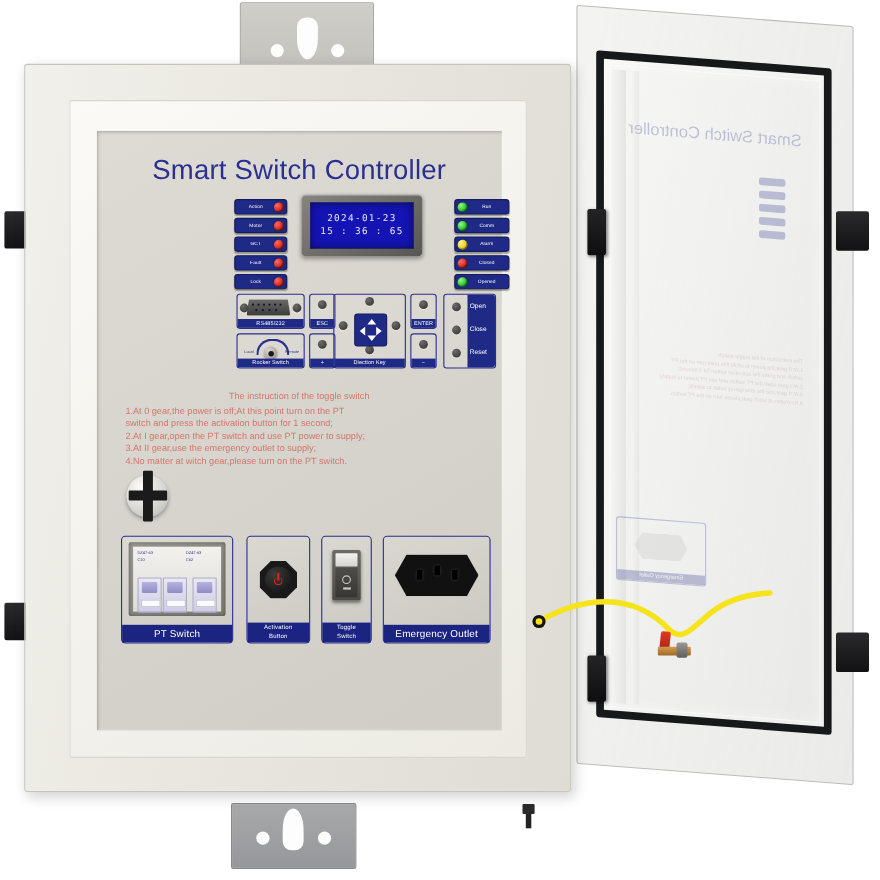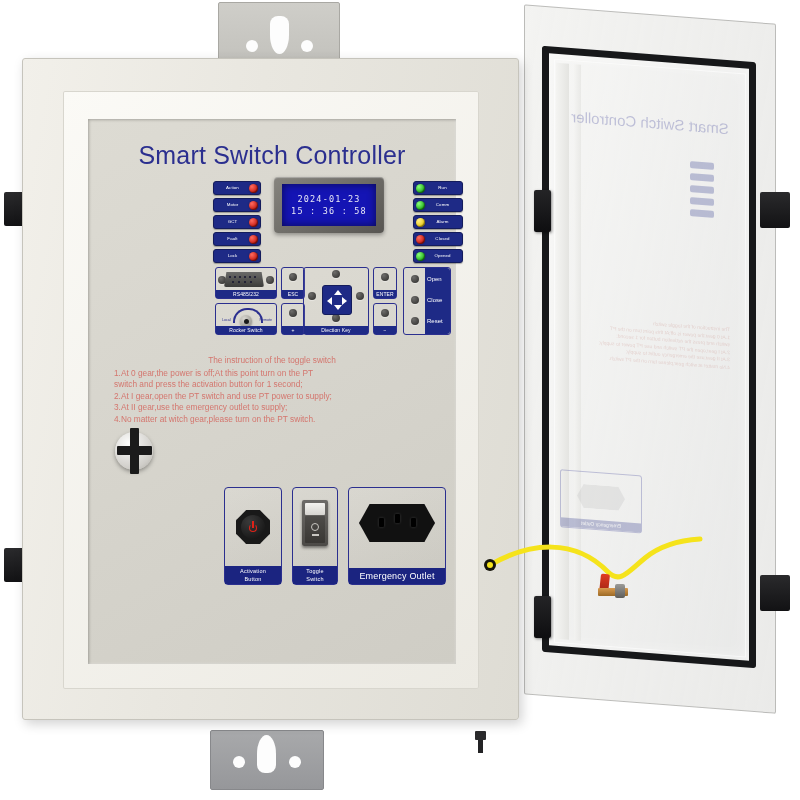--- a/index.html
+++ b/index.html
@@ -316,21 +316,21 @@
           </div>
           <div class="led-row right">
             <span class="led-txt">Opened</span>
             <span class="led-lamp green"></span>
           </div>
         </div>
 
         <div class="lcd-bezel">
           <div class="lcd">
             <div class="lcd-line">2024-01-23</div>
-            <div class="lcd-line">15 : 36 : 58</div>
+            <div class="lcd-line">15 : 36 : 65</div>
           </div>
         </div>
 
         <div class="ctrl">
 
           <div class="box dsub">
             <div class="screw" style="left:2px;top:8px;"></div>
             <div class="screw" style="left:50px;top:8px;"></div>
             <div class="dsub-body">
               <div class="dsub-pin" style="left:5px;top:4px;"></div>
@@ -405,20 +405,43 @@
           <span class="hd">The instruction of the toggle switch</span>
           <span>1.At 0 gear,the power is off;At this point turn on the PT</span><br>
           <span> switch and press the activation button for 1 second;</span><br>
           <span>2.At I gear,open the PT switch and use PT power to supply;</span><br>
           <span>3.At II gear,use the emergency outlet to supply;</span><br>
           <span>4.No matter at witch gear,please turn on the PT switch.</span>
         </div>
 
         <div class="devrow">
 
+          <div class="dev" style="left:0;top:0;width:100px;height:96px;">
+            <div class="pt-screen">
+              <div class="pt-face">
+                <div class="brk-txt" style="left:4px;top:4px;">DZ47-63</div>
+                <div class="brk-txt" style="left:4px;top:10px;">C10</div>
+                <div class="brk-txt" style="left:48px;top:4px;">DZ47-63</div>
+                <div class="brk-txt" style="left:48px;top:10px;">C62</div>
+                <div class="brk" style="left:4px;">
+                    <div class="toggle"></div>
+                    <div class="slot"></div>
+                  </div>
+                <div class="brk" style="left:27px;">
+                    <div class="toggle"></div>
+                    <div class="slot"></div>
+                  </div>
+                <div class="brk" style="left:54px;">
+                    <div class="toggle"></div>
+                    <div class="slot"></div>
+                  </div>
+              </div>
+            </div>
+            <div class="dev-label">PT Switch</div>
+          </div>
 
           <div class="dev" style="left:114px;top:0;width:56px;height:96px;">
             <div class="act-btn">
               <span class="pwr"></span>
             </div>
             <div class="dev-label small">
               <div>Activation</div>
               <div>Button</div>
             </div>
           </div>

